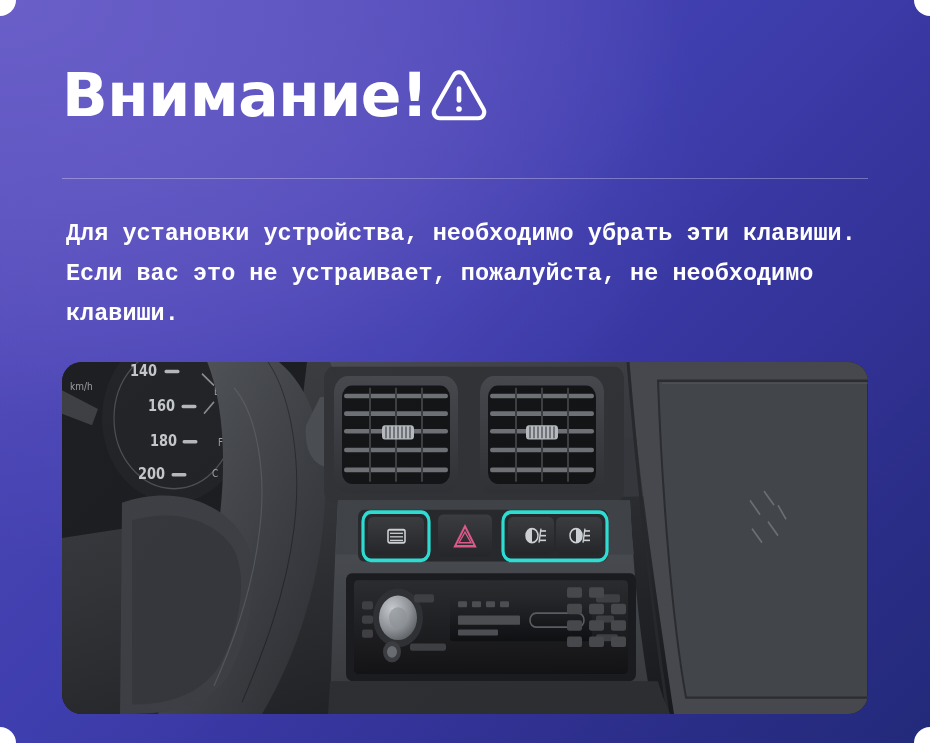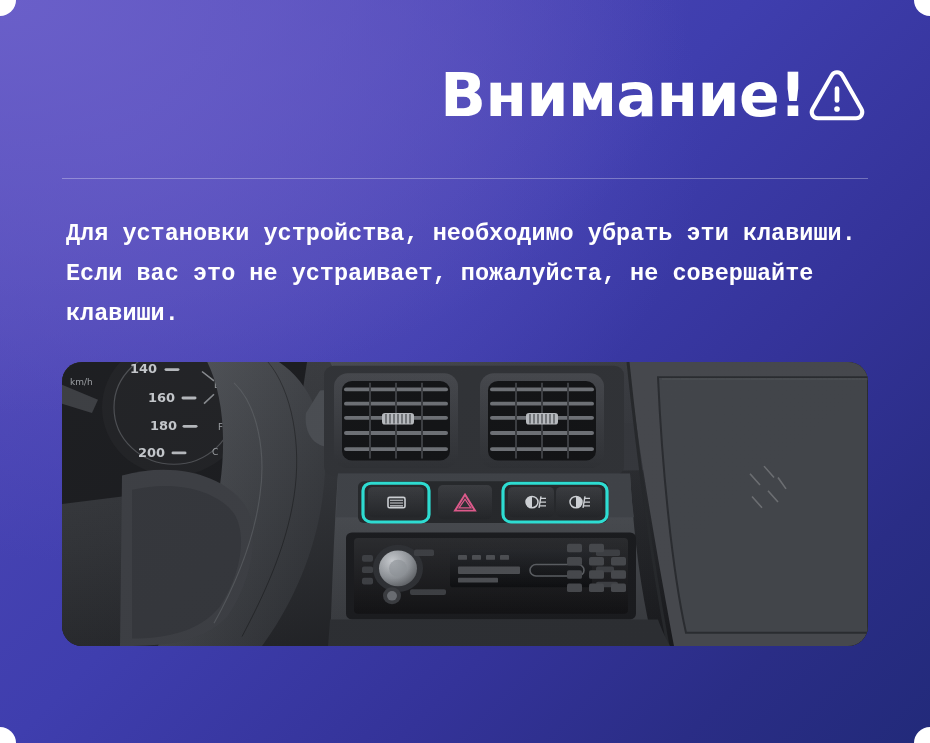--- a/index.html
+++ b/index.html
@@ -22,21 +22,21 @@
     position:absolute;width:16px;height:16px;background:#ffffff;
   }
   .notch-tl{left:0;top:0;border-bottom-right-radius:16px;}
   .notch-tr{right:0;top:0;border-bottom-left-radius:16px;}
   .notch-bl{left:0;bottom:0;border-top-right-radius:16px;}
   .notch-br{right:0;bottom:0;border-top-left-radius:16px;}
 
   
   .header-row{
     position:absolute;left:62px;top:52px;width:806px;height:86px;
-    display:flex;align-items:center;justify-content:flex-end;
+    display:flex;align-items:center;justify-content:flex-start;
   }
   .title{
     font-size:60px;font-weight:bold;color:#ffffff;
     letter-spacing:-0.5px;line-height:1;
     font-family:"DejaVu Sans","Liberation Sans",sans-serif;
     white-space:nowrap;
   }
   .warn-ico{width:62px;height:62px;flex:0 0 auto;}
 
   .divider{
@@ -48,21 +48,21 @@
   .body-text{
     position:absolute;left:62px;top:212px;width:800px;
     color:#ffffff;font-size:23.5px;line-height:36px;
     font-family:"DejaVu Sans","Liberation Sans",sans-serif;
     font-weight:600;
   }
   .body-text p{margin:4px;font-family:Liberation Mono, monospace;}
 
   
   .photo{
-    position:absolute;left:62px;top:362px;width:806px;height:284px;
+    position:absolute;left:62px;top:362px;width:806px;height:352px;
     border-radius:20px;overflow:hidden;
     background:#1b1b1d;
   }
   .photo svg{display:block;width:100%;height:100%;}
 </style>
 </head>
 <body>
 
 <div class="banner">
 
@@ -77,21 +77,21 @@
       <path d="M32 8.5 C34.4 8.5 36.3 9.8 37.5 11.8 L57.2 46.5 C58.4 48.6 58.4 51 57.2 53 C56.1 55 54.1 56 51.7 56 L12.3 56 C9.9 56 7.9 55 6.8 53 C5.6 51 5.6 48.6 6.8 46.5 L26.5 11.8 C27.7 9.8 29.6 8.5 32 8.5 Z" fill="none" stroke="#ffffff" stroke-width="4.2" stroke-linejoin="round"></path>
       <rect x="29.6" y="23" width="4.8" height="17" rx="2.4" fill="#ffffff"></rect>
       <circle cx="32" cy="46.4" r="2.9" fill="#ffffff"></circle>
     </svg>
   </div>
 
   <div class="divider"></div>
 
   <div class="body-text">
     <p>Для установки устройства, необходимо убрать эти клавиши.</p>
-    <p>Если вас это не устраивает, пожалуйста, не совершайте</p>
+    <p>Если вас это не устраивает, пожалуйста, не необходимо</p>
     <p>клавиши.</p>
   </div>
 
   <div class="photo">
     <svg viewBox="0 0 806 300" preserveAspectRatio="none">
       <defs>
         <linearGradient id="dashBg" x1="0" y1="0" x2="0.7" y2="1">
           <stop offset="0" stop-color="#3e4044"></stop>
           <stop offset="0.45" stop-color="#303236"></stop>
           <stop offset="1" stop-color="#191a1d"></stop>

